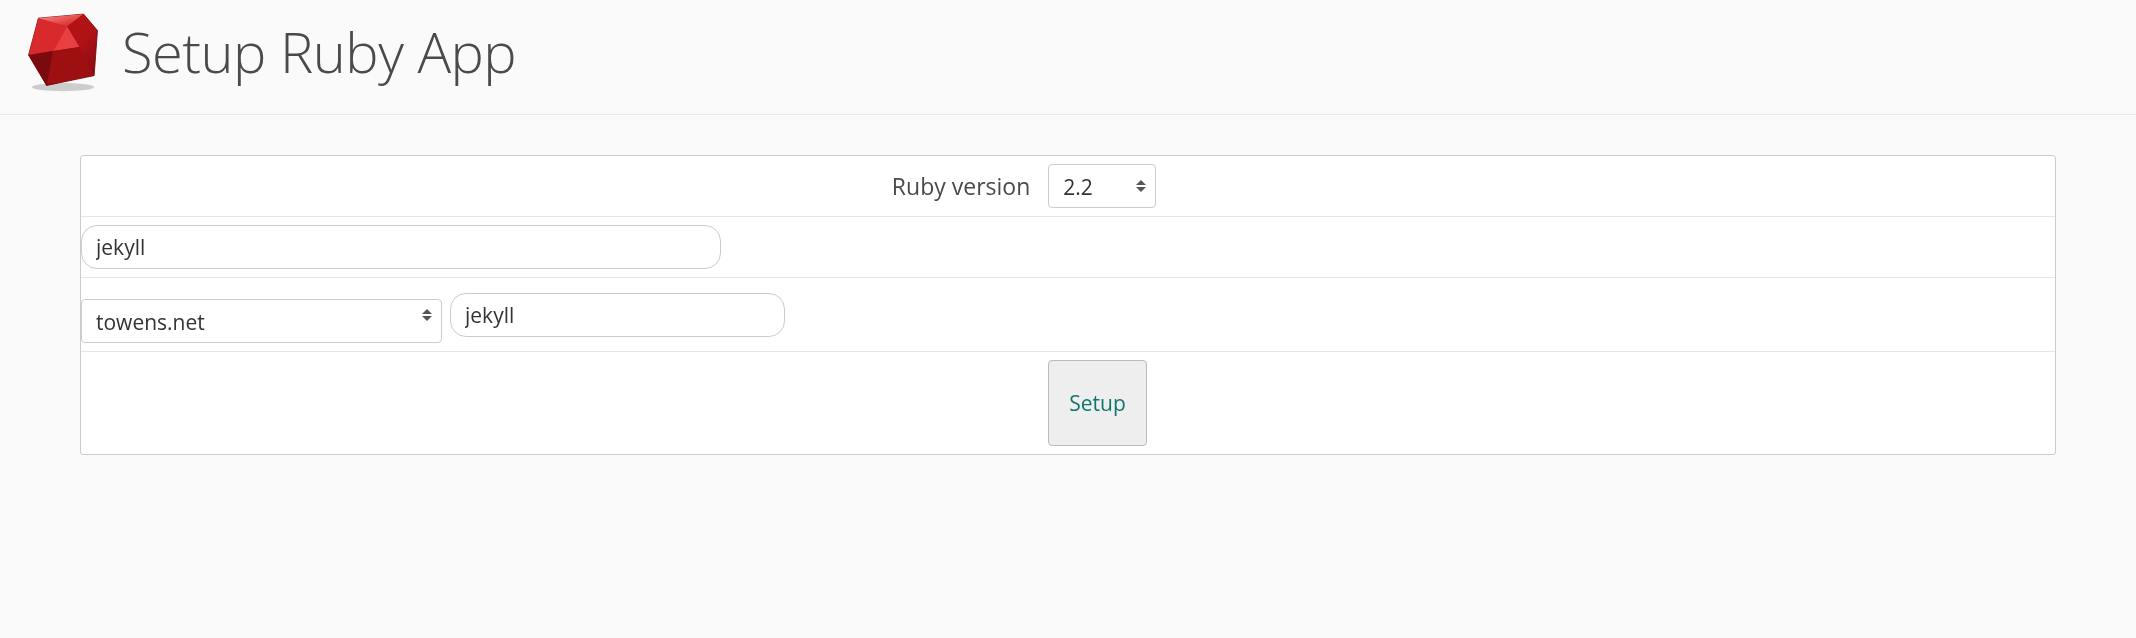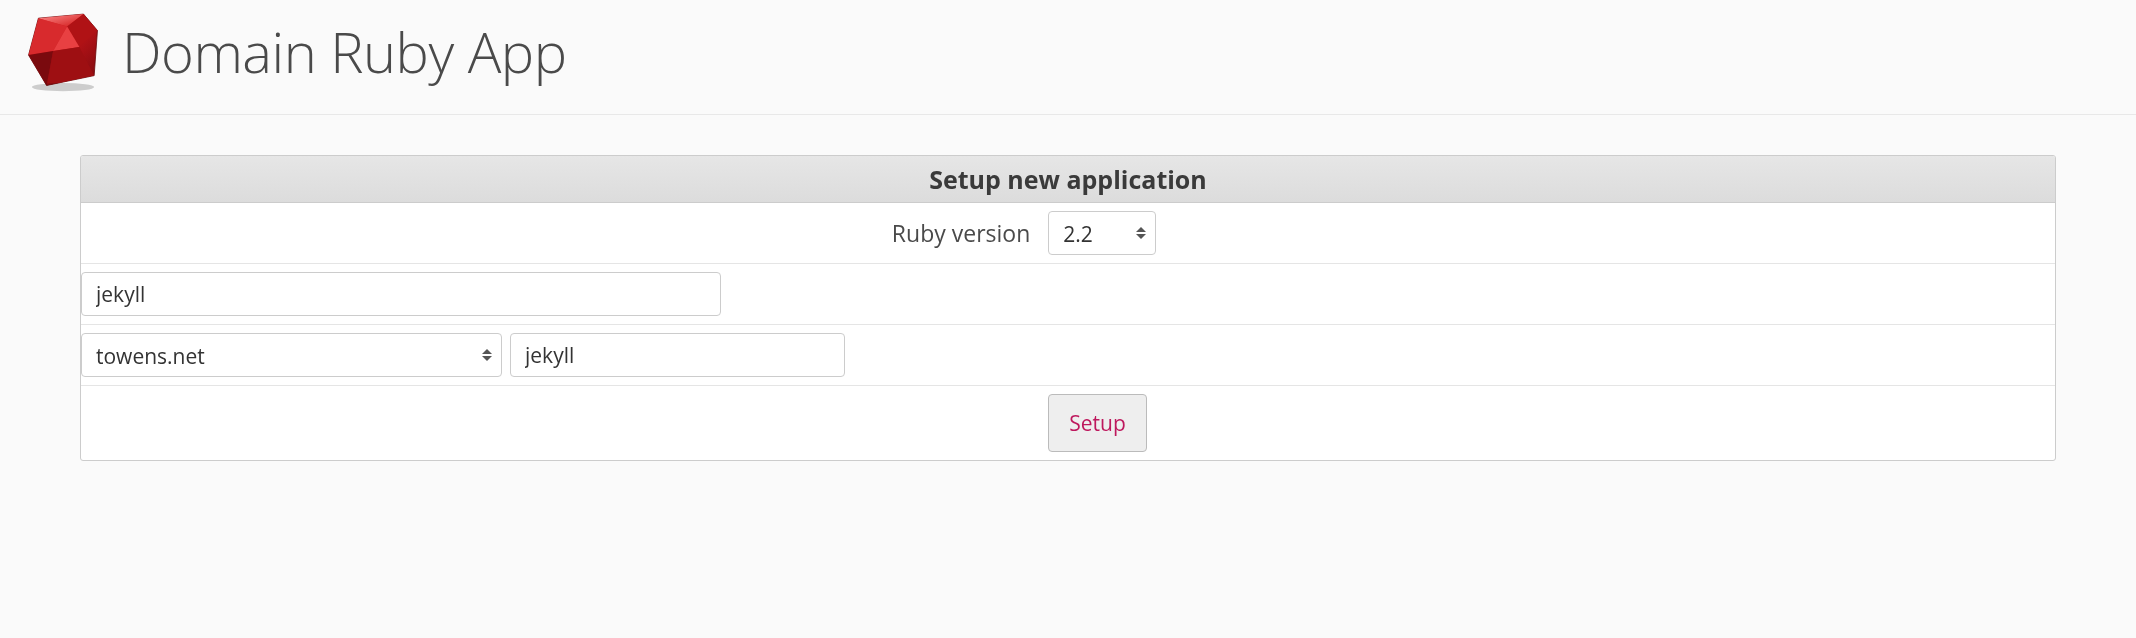--- a/index.html
+++ b/index.html
@@ -87,21 +87,22 @@
       padding: 8px 36px 8px 14px;
       font-size: 21px;
       color: #333;
       font-family: inherit;
       height: 44px;
     }
     .select-version {
       width: 108px;
     }
     .select-domain {
-      width: 421px;
+      width: 361px;
+      margin-top: 13px;
     }
     .select-caret {
       position: absolute;
       right: 10px;
       top: 50%;
       transform: translateY(-50%);
       pointer-events: none;
       display: flex;
       flex-direction: column;
       gap: 2px;
@@ -109,40 +110,40 @@
     .caret-up, .caret-down {
       width: 0;
       height: 0;
       border-left: 5px solid transparent;
       border-right: 5px solid transparent;
     }
     .caret-up { border-bottom: 5px solid #555; }
     .caret-down { border-top: 5px solid #555; }
     input[type="text"] {
       border: 1px solid #ccc;
-      border-radius: 4px;
+      border-radius: 16px;
       padding: 12px 14px;
       font-size: 21px;
       font-family: inherit;
       height: 44px;
       color: #333;
     }
     .input-dir {
       width: 640px;
     }
     .input-uri {
       width: 335px;
     }
     .btn-setup {
       background: #eeeeee;
       border: 1px solid #bbb;
       border-radius: 4px;
-      padding: 14px 20px;
+      padding: 28px 20px;
       font-size: 21px;
-      color: #be185d;
+      color: #0f766e;
       cursor: pointer;
       font-family: inherit;
     }
   </style>
 </head>
 <body>
 
 <div class="page-header">
   <span class="ruby-icon">
     <svg viewBox="0 0 100 100" width="82" height="82">
@@ -160,26 +161,25 @@
       <path d="M 20 10 L 75 5 L 92 25 L 88 80 L 30 92 L 8 55 Z" fill="url(#rg1)" stroke="#6a0a0c" stroke-width="1"></path>
       <path d="M 20 10 L 55 20 L 75 5 Z" fill="url(#rg2)"></path>
       <path d="M 55 20 L 75 5 L 92 25 L 70 45 Z" fill="#b01215"></path>
       <path d="M 20 10 L 55 20 L 38 50 L 8 55 Z" fill="#d82a2d"></path>
       <path d="M 55 20 L 70 45 L 38 50 Z" fill="#e84042"></path>
       <path d="M 38 50 L 70 45 L 88 80 L 30 92 Z" fill="#9e0f12"></path>
       <path d="M 8 55 L 38 50 L 30 92 Z" fill="#7a0a0e"></path>
       <ellipse cx="50" cy="94" rx="38" ry="5" fill="rgba(0,0,0,0.18)"></ellipse>
     </svg>
   </span>
-  <h1 class="page-title">Domain Ruby App</h1>
+  <h1 class="page-title">Setup Ruby App</h1>
 </div>
 
 <div class="content">
   <div class="panel">
-    <div class="panel-header">Setup new application</div>
 
     <div class="form-row">
       <div class="label-cell">Ruby version</div>
       <div class="control-cell">
         <div class="select-wrap">
           <select class="select-version">
             <option>2.2</option>
           </select>
           <span class="select-caret">
             <span class="caret-up"></span>

